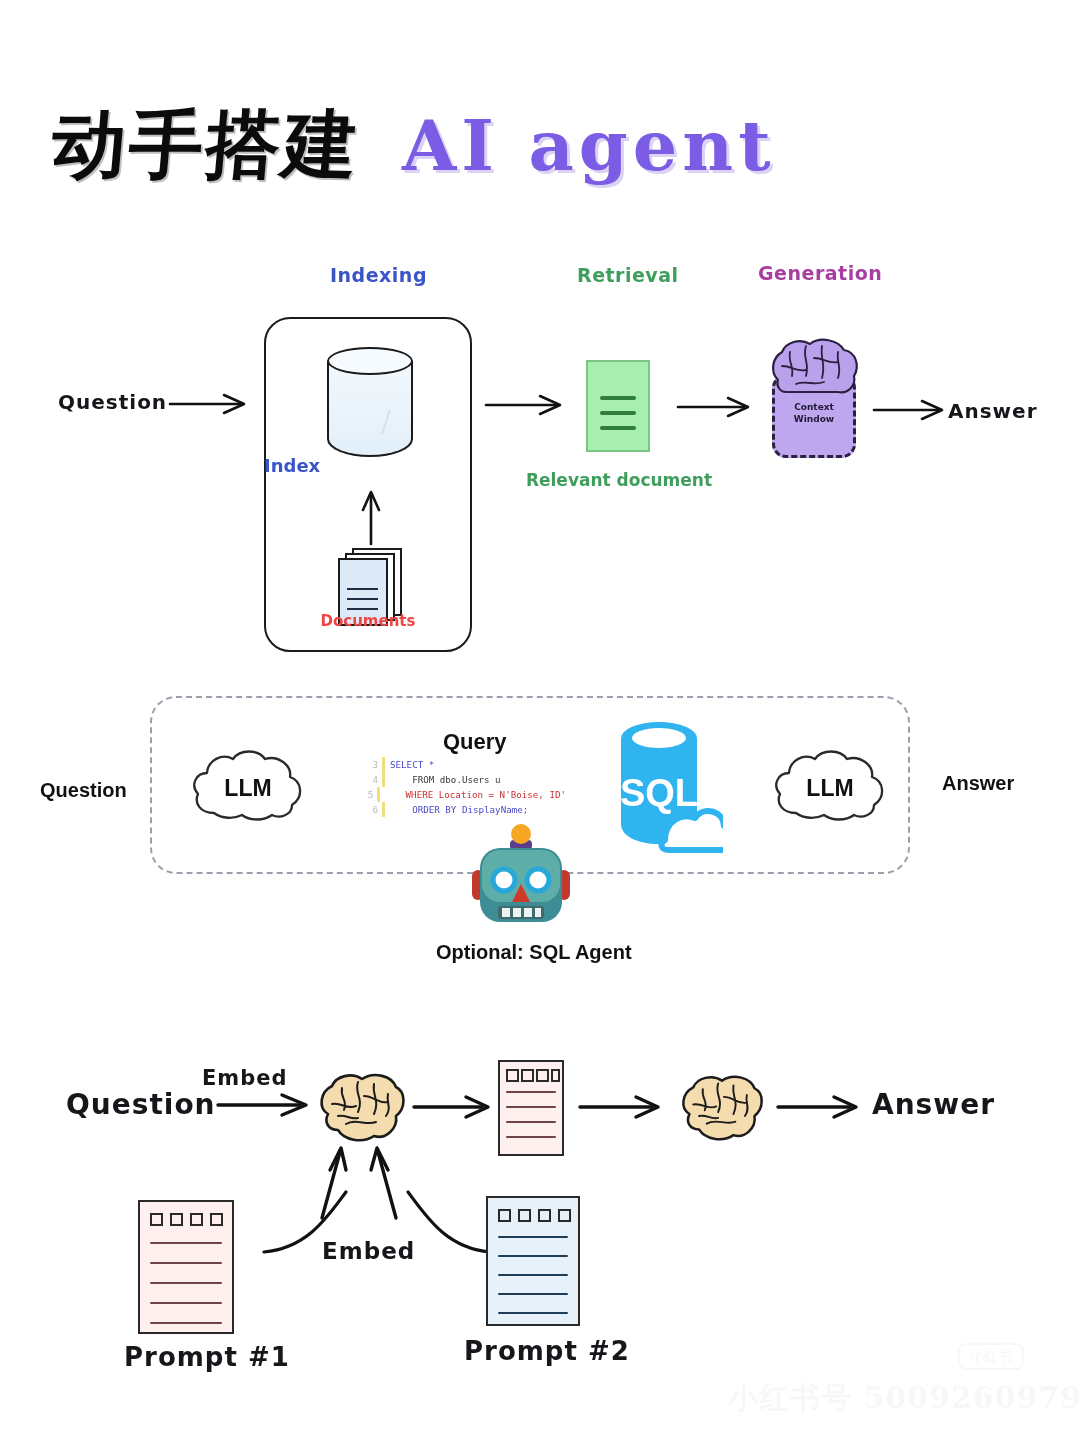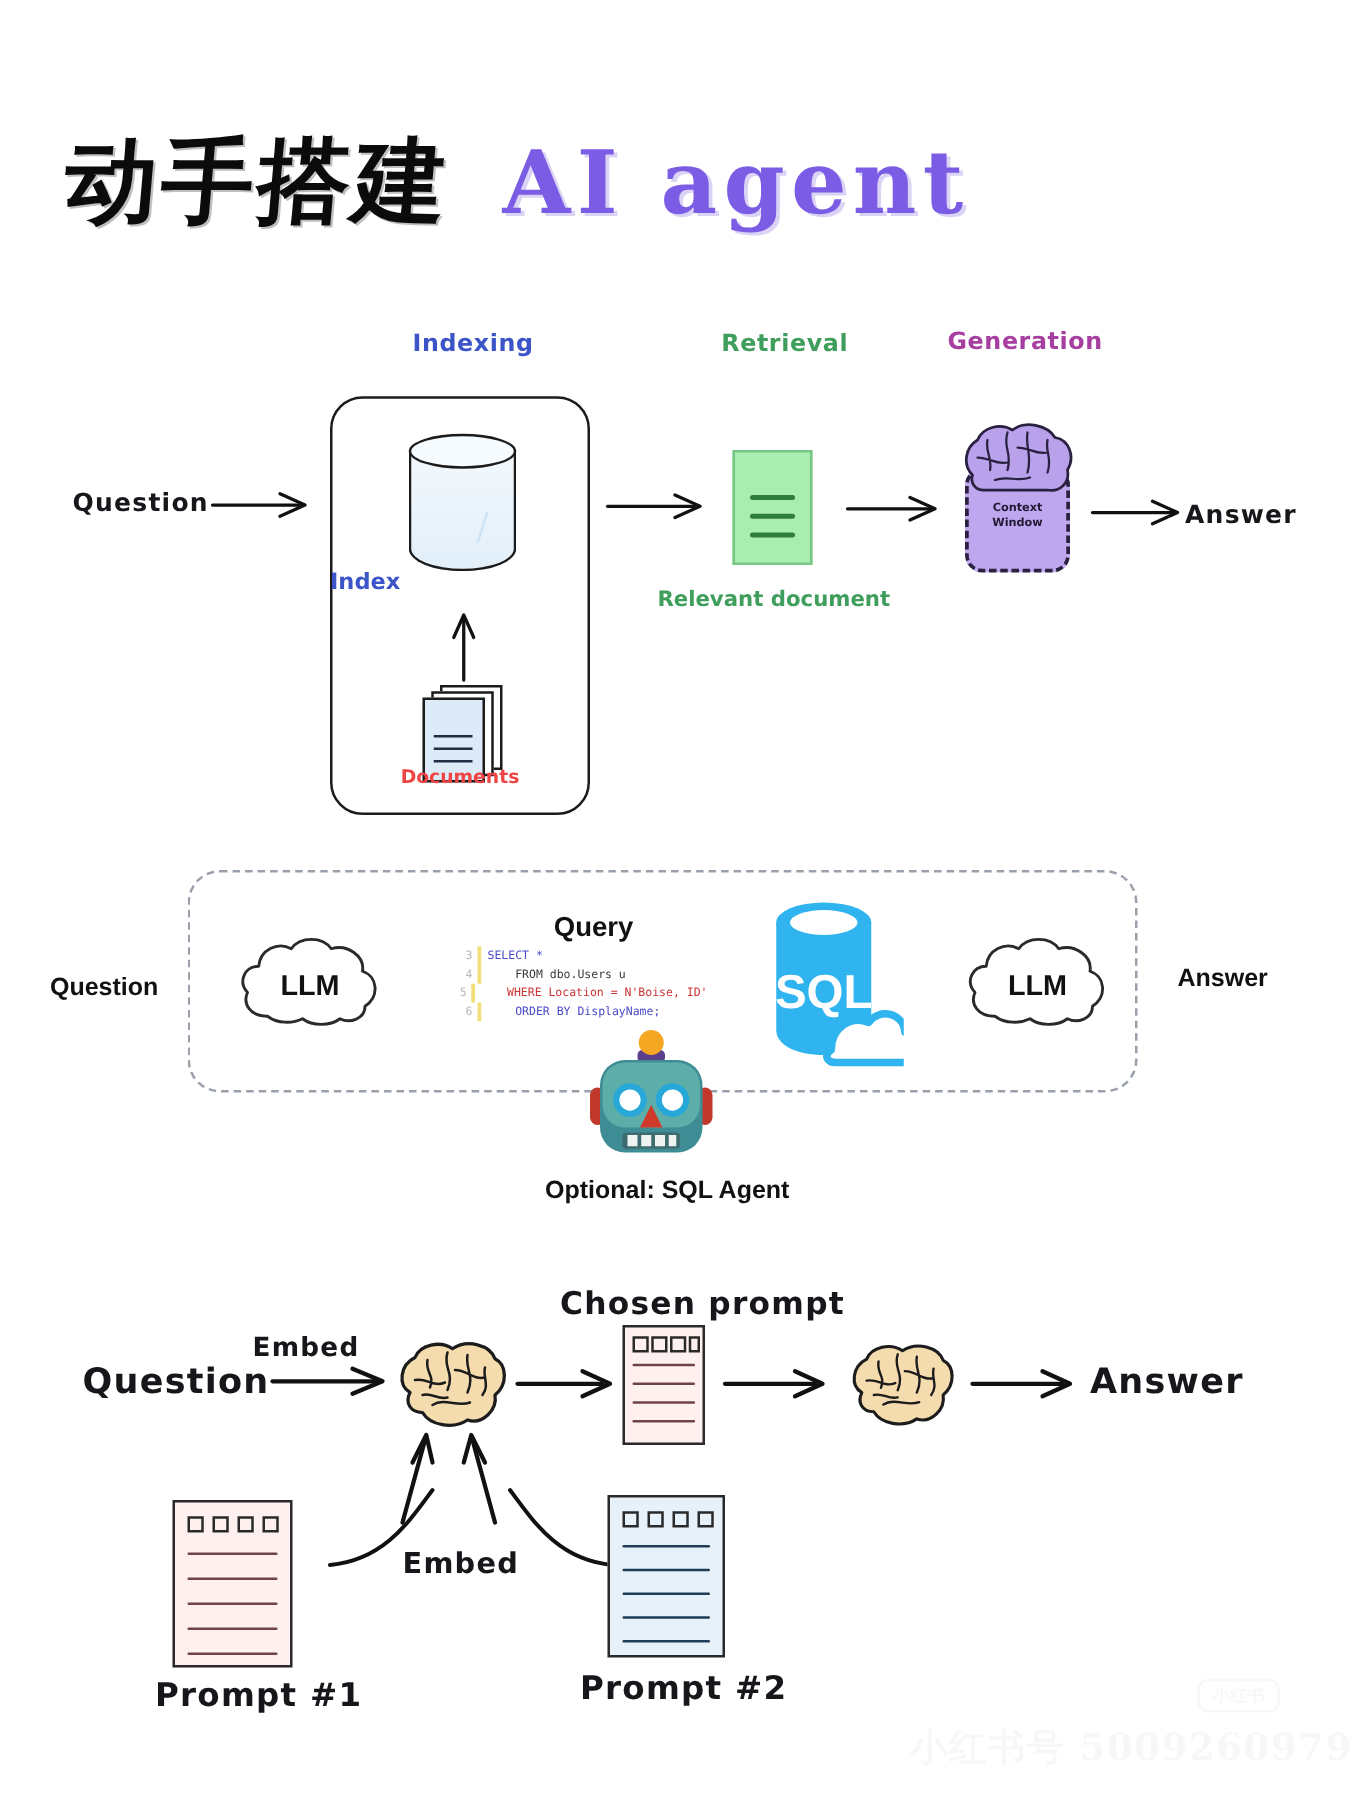--- a/index.html
+++ b/index.html
@@ -362,21 +362,20 @@
       <path d="M12,44 C2,38 4,22 16,16 C20,6 36,2 46,9 C58,1 76,6 80,17 C90,22 90,38 80,46 C82,58 70,70 58,66 C46,74 28,70 22,60 C12,60 8,52 12,44 Z" fill="#f5dcae" stroke="#1c1c1c" stroke-width="2.6" stroke-linejoin="round"></path>
       <path d="M26,18 C24,28 32,30 28,40 M42,12 C38,24 48,28 42,42 M58,14 C56,26 64,30 58,44 M72,24 C70,32 76,38 70,46 M16,34 C26,32 30,40 40,36 M48,26 C58,26 62,34 72,32 M30,54 C40,48 50,56 60,52 M22,46 C30,44 34,50 42,48" fill="none" stroke="#1c1c1c" stroke-width="2" stroke-linecap="round"></path>
     </svg>
   </div>
 
   <svg class="arrow" style="left:412px; top:1094px;" width="90" height="24">
     <path d="M2,13 L70,13" stroke="#111" stroke-width="3.4" fill="none" stroke-linecap="round"></path>
     <path d="M54,3 L76,13 L54,23" stroke="#111" stroke-width="3.4" fill="none" stroke-linecap="round" stroke-linejoin="round"></path>
   </svg>
 
-  <div class="abs hand" style="left:448px; top:1028px; font-size:25px;">Chosen prompt</div>
 
   <div class="note-card pink" style="left:498px; top:1060px; width:66px; height:96px;">
     <div class="note-sq" style="left:6px; top:7px;"></div>
     <div class="note-sq" style="left:21px; top:7px;"></div>
     <div class="note-sq" style="left:36px; top:7px;"></div>
     <div class="note-sq" style="left:51px; top:7px; width:9px;"></div>
     <div class="note-line pink" style="left:6px; right:6px; top:29px;"></div>
     <div class="note-line pink" style="left:6px; right:6px; top:44px;"></div>
     <div class="note-line pink" style="left:6px; right:6px; top:59px;"></div>
     <div class="note-line pink" style="left:6px; right:6px; top:74px;"></div>

